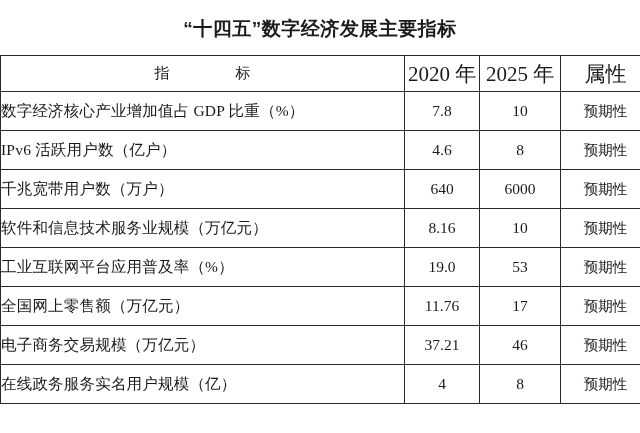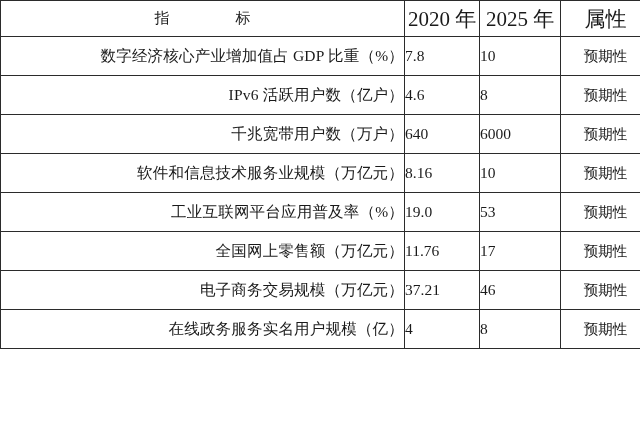--- a/index.html
+++ b/index.html
@@ -57,39 +57,41 @@
   thead th.indicator-head {
     font-size: 15px;
     letter-spacing: 12px;
     text-indent: 12px;
   }
   tbody td {
     height: 38px;
     font-size: 15px;
   }
   td.indicator {
-    text-align: right;
+    text-align: left;
     padding-left: 9px;
     font-size: 15.5px;
     letter-spacing: 0.2px;
   }
   td.num {
+    text-align: center;
     font-size: 15.5px;
     margin-left: 24px;
   }
   td.attr {
     text-align: center;
     font-size: 14.5px;
   }
 </style>
 </head>
 <body>
 
 <div class="page">
 
+  <div class="title">“十四五”数字经济发展主要指标</div>
 
   <table class="metrics">
     <colgroup>
       <col class="col-indicator">
       <col class="col-y1">
       <col class="col-y2">
       <col class="col-attr">
     </colgroup>
     <thead>
       <tr>

